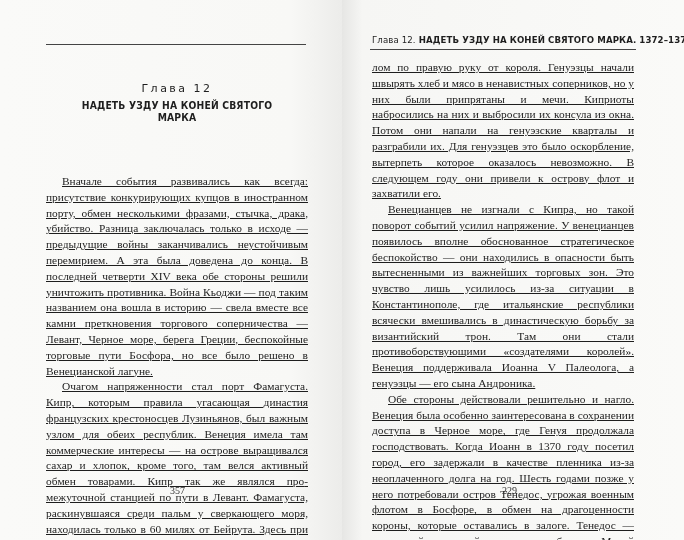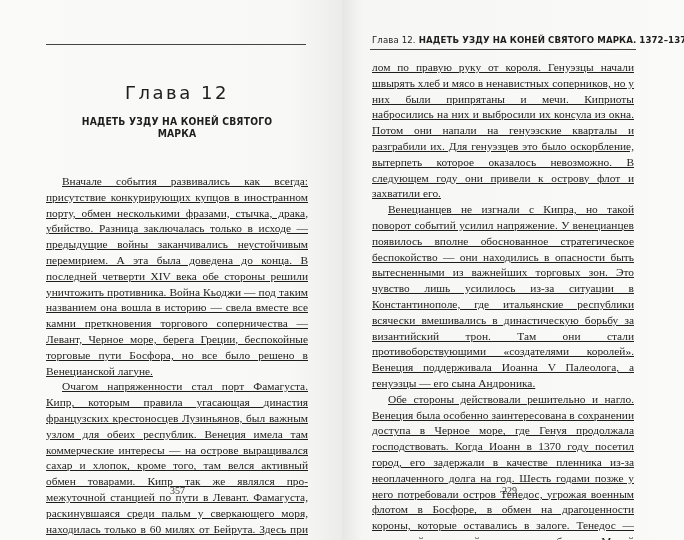--- a/index.html
+++ b/index.html
@@ -16,21 +16,21 @@
     .page.right { background: linear-gradient(to right, #e6e6e4 0%, #f6f6f4 6%, #fafaf8 100%); }
 
     .top-rule-left {
       position: absolute; left: 46px; top: 44px; width: 260px; height: 1px;
       background: #444;
     }
     .chapter-block {
       position: absolute; left: 46px; top: 82px; width: 262px; text-align: center;
       font-family: "DejaVu Sans", "Liberation Sans", sans-serif;
     }
-    .chapter-num { font-size: 18px; letter-spacing: 2.5px; margin-bottom: 12px; }
+    .chapter-num { font-size: 11px; letter-spacing: 2.5px; margin-bottom: 4px; }
     .chapter-title { font-size: 10.5px; font-weight: bold; letter-spacing: 0.2px; transform: scaleX(0.88); margin-bottom: 6px; }
     .chapter-years { font-size: 10.5px; letter-spacing: 0.5px; }
 
     .text-left {
       position: absolute; left: 46px; top: 174px; width: 262px;
     }
     .text-right {
       position: absolute; left: 372px; top: 60px; width: 262px;
     }
     .para {

